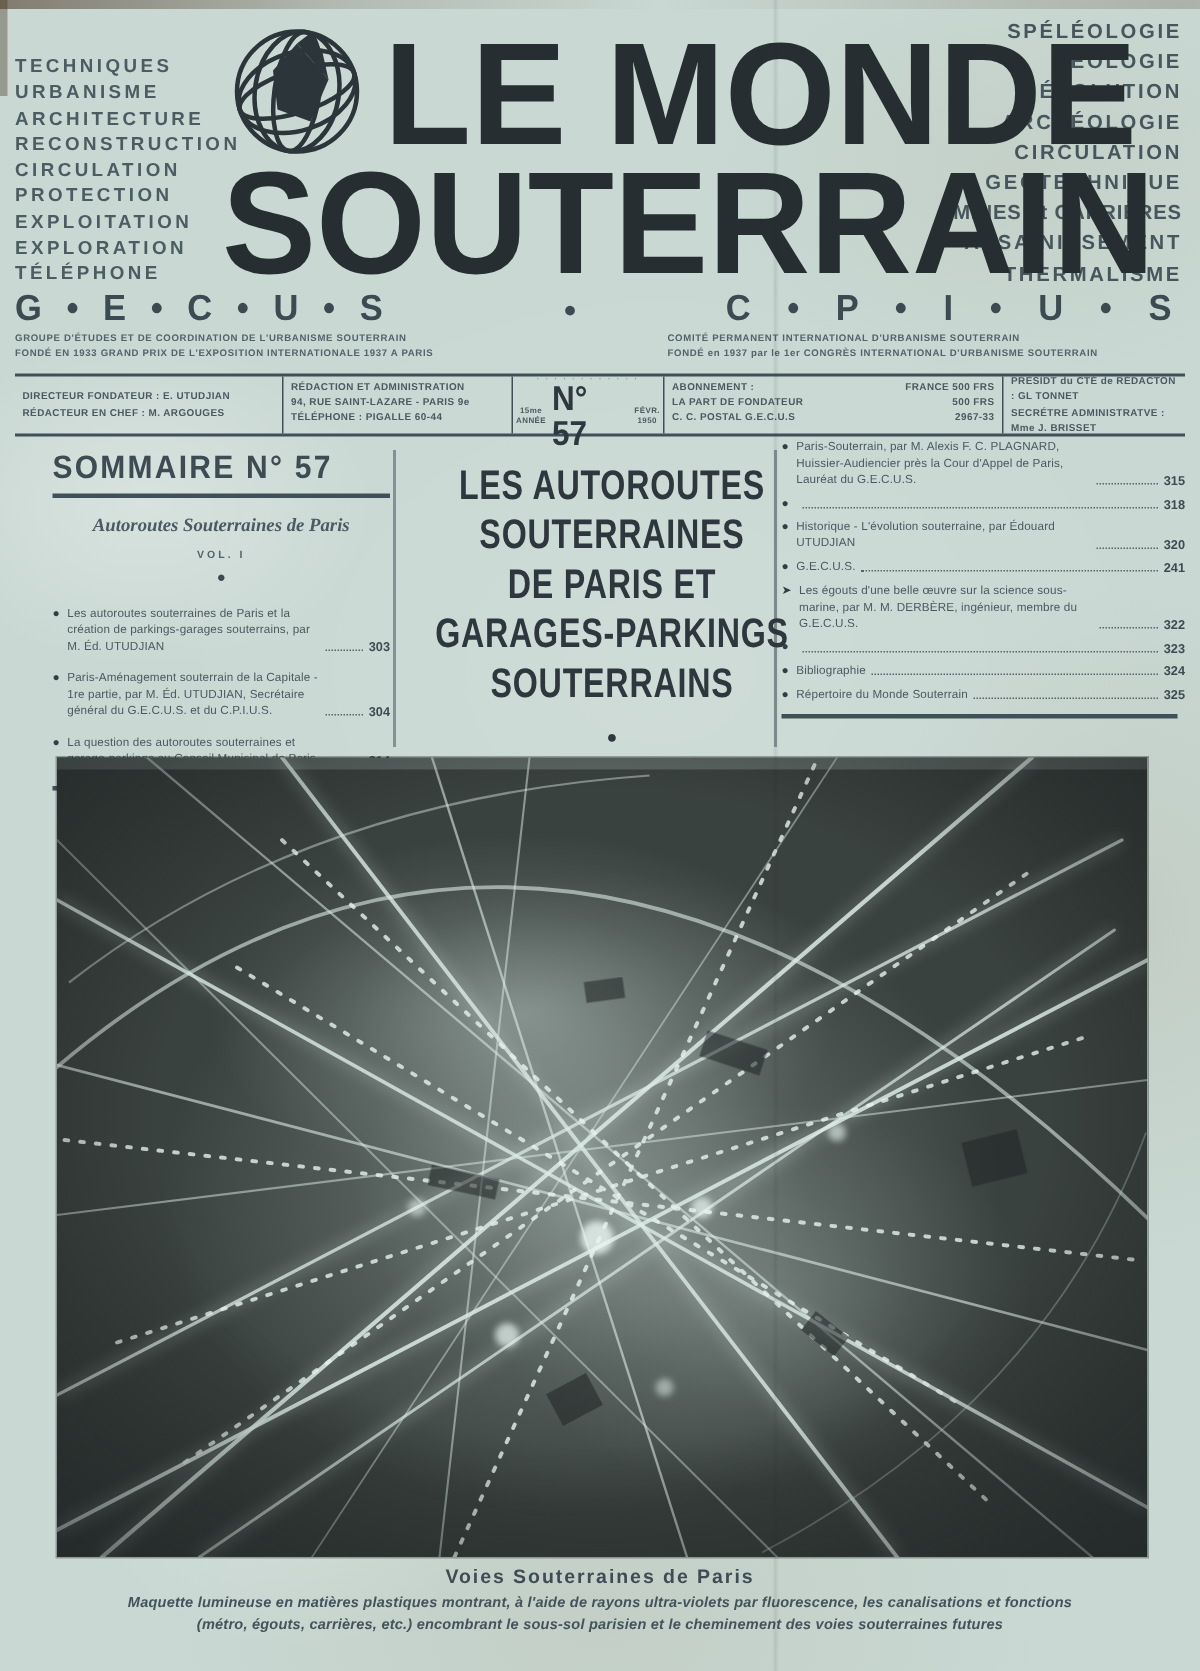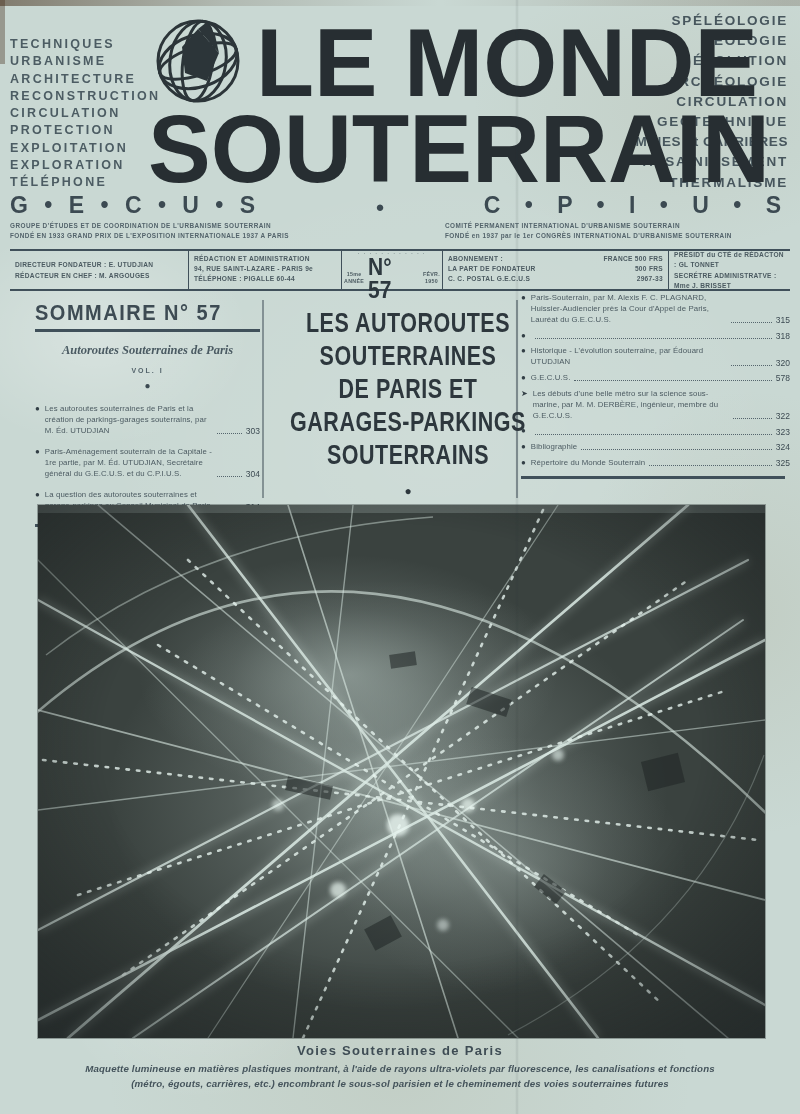--- a/index.html
+++ b/index.html
@@ -70,21 +70,21 @@
   .sommaire-sub{font-family:"Liberation Serif",serif;font-style:italic;font-size:12.5px;
     text-align:center;color:#4a5a62;margin-top:11px;font-weight:600;}
   .sommaire-vol{text-align:center;font-size:7px;letter-spacing:2px;font-weight:700;margin-top:9px;color:#53636b;}
   .sommaire-bullet{text-align:center;font-size:10px;margin-top:6px;color:#3c4a52;}
   .entries{margin-top:12px;}
   .entry{display:flex;align-items:flex-end;margin-bottom:10px;}
   .entry-marker{align-self:flex-start;font-size:8px;margin-right:5px;color:#333f46;line-height:1.4;}
   .entry-text{font-size:7.8px;font-weight:400;line-height:1.42;color:#4b5a61;max-width:168px;letter-spacing:.1px;}
   .toc .entry-text{max-width:196px;}
   .entry-leader{flex:1;min-width:8px;border-bottom:1.5px dotted #55656d;margin:0 4px 2px;}
-  .entry-page{font-size:8.5px;font-weight:400;color:#3d4b53;text-align:center;}
+  .entry-page{font-size:8.5px;font-weight:700;color:#3d4b53;text-align:center;}
   .bottom-rule{border-bottom:3px solid #40505a;}
   .sommaire .bottom-rule{margin-top:12px;}
 
   .feature{position:absolute;left:266px;top:303px;width:248px;text-align:center;z-index:2;margin-left:18px;}
   .feature-line{font-size:21.5px;font-weight:800;letter-spacing:.5px;color:#2d373d;
     transform:scaleY(1.28);transform-origin:center top;line-height:33px;}
   .feature-bullet{font-size:12px;margin-top:16px;color:#2d373d;}
 
   .toc{position:absolute;left:521px;top:292px;width:269px;z-index:2;}
   .toc .entry{margin-bottom:4.5px;}
@@ -268,25 +268,25 @@
     <div class="entry">
       <span class="entry-marker">●</span>
       <span class="entry-text">Historique - L'évolution souterraine, par Édouard UTUDJIAN</span>
       <span class="entry-leader"></span>
       <span class="entry-page">320</span>
     </div>
     <div class="entry">
       <span class="entry-marker">●</span>
       <span class="entry-text">G.E.C.U.S.</span>
       <span class="entry-leader"></span>
-      <span class="entry-page">578</span>
+      <span class="entry-page">241</span>
     </div>
     <div class="entry">
       <span class="entry-marker">➤</span>
-      <span class="entry-text">Les débuts d'une belle métro sur la science sous-marine, par M. M. DERBÈRE, ingénieur, membre du G.E.C.U.S.</span>
+      <span class="entry-text">Les égouts d'une belle œuvre sur la science sous-marine, par M. M. DERBÈRE, ingénieur, membre du G.E.C.U.S.</span>
       <span class="entry-leader"></span>
       <span class="entry-page">322</span>
     </div>
     <div class="entry">
       <span class="entry-marker">●</span>
       <span class="entry-leader"></span>
       <span class="entry-page">323</span>
     </div>
     <div class="entry">
       <span class="entry-marker">●</span>

